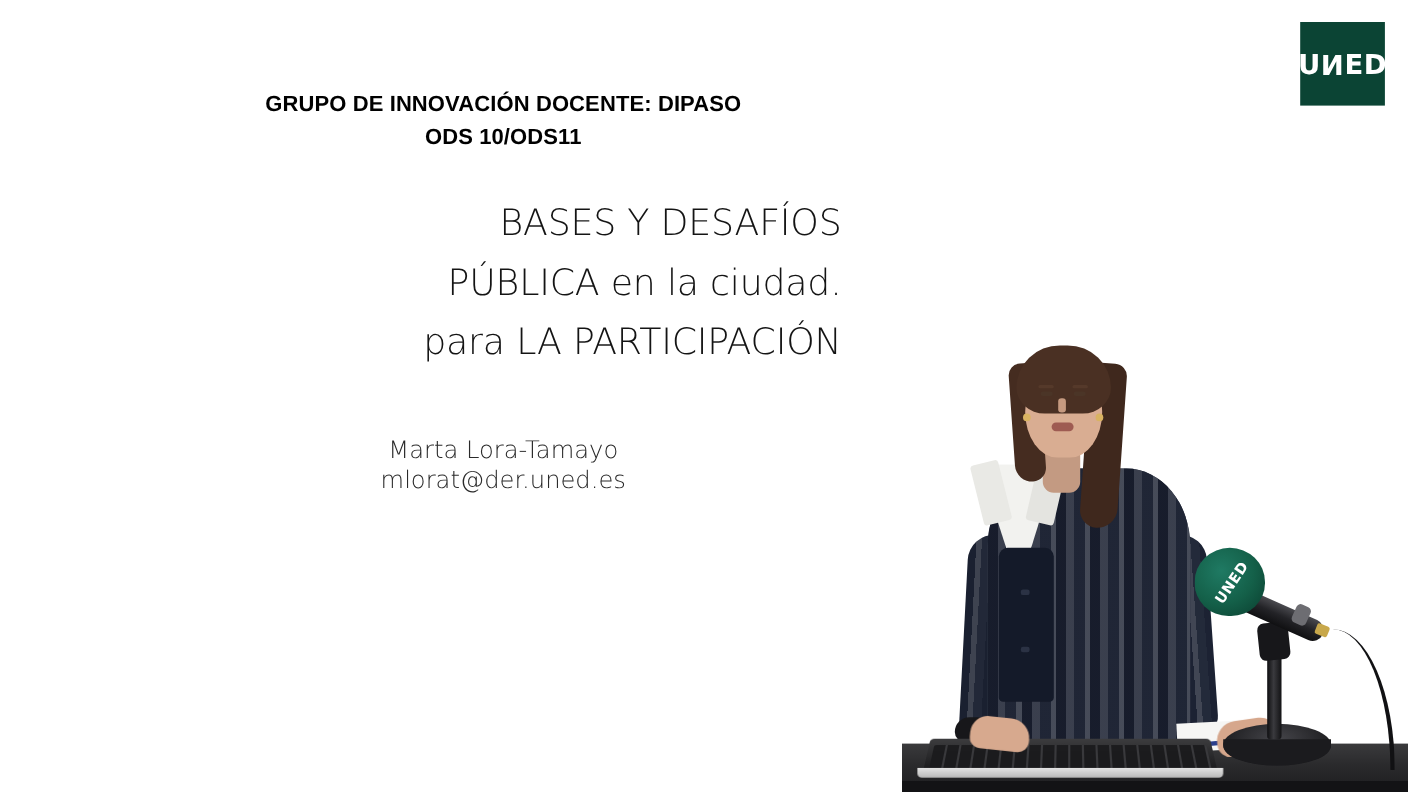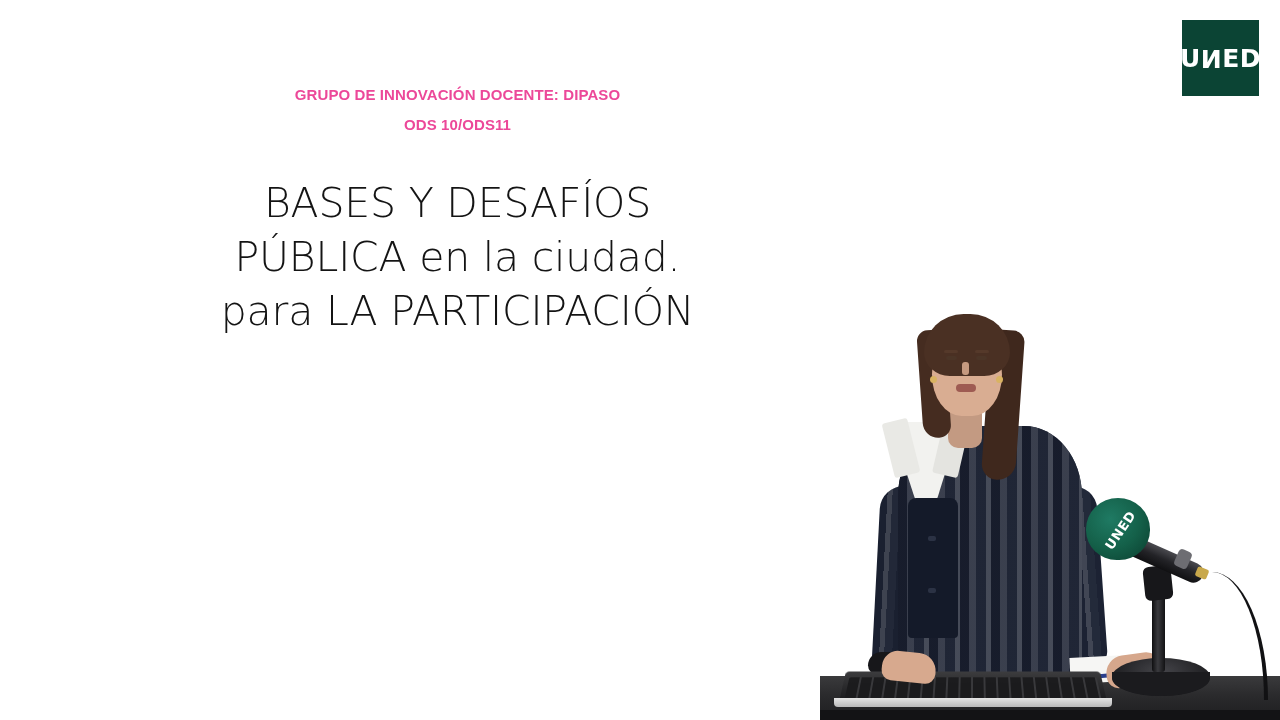--- a/index.html
+++ b/index.html
@@ -54,45 +54,46 @@
 
   
   #header-block {
     position: absolute;
     left: 160px;
     top: 80px;
     width: 595px;
     text-align: center;
   }
   .header-line {
-    color: #ec4899;
+    color: #000000;
     font-family: "Liberation Sans", sans-serif;
-    font-size: 15px;
+    font-size: 20px;
     font-weight: 700;
     letter-spacing: 0.1px;
     line-height: 30px;
     white-space: nowrap;
   }
 
   
   #title-block {
     position: absolute;
     left: 150px;
     top: 176px;
     width: 615px;
     text-align: center;
   }
   .title-line {
     color: #141414;
     font-family: "DejaVu Sans", "Liberation Sans", sans-serif;
     font-weight: 300;
-    font-size: 41px;
+    font-size: 33px;
     line-height: 54px;
     letter-spacing: -0.2px;
     white-space: nowrap;
+    text-align: right;
   }
 
   
   #author-block {
     position: absolute;
     left: 200px;
     top: 396px;
     width: 515px;
     text-align: center;
   }
@@ -548,20 +549,24 @@
     <div class="header-line">GRUPO DE INNOVACIÓN DOCENTE: DIPASO</div>
     <div class="header-line">ODS 10/ODS11</div>
   </div>
 
   <div id="title-block">
     <div class="title-line">BASES Y DESAFÍOS</div>
     <div class="title-line">PÚBLICA en la ciudad.</div>
     <div class="title-line">para LA PARTICIPACIÓN</div>
   </div>
 
+  <div id="author-block">
+    <div class="author-line">Marta Lora-Tamayo</div>
+    <div class="author-line">mlorat@der.uned.es</div>
+  </div>
 
   <div id="presenter-scene">
 
     <div class="desk"></div>
     <div class="desk-front-edge"></div>
 
     <div class="arm-l"></div>
     <div class="arm-r"></div>
 
     <div class="torso">

